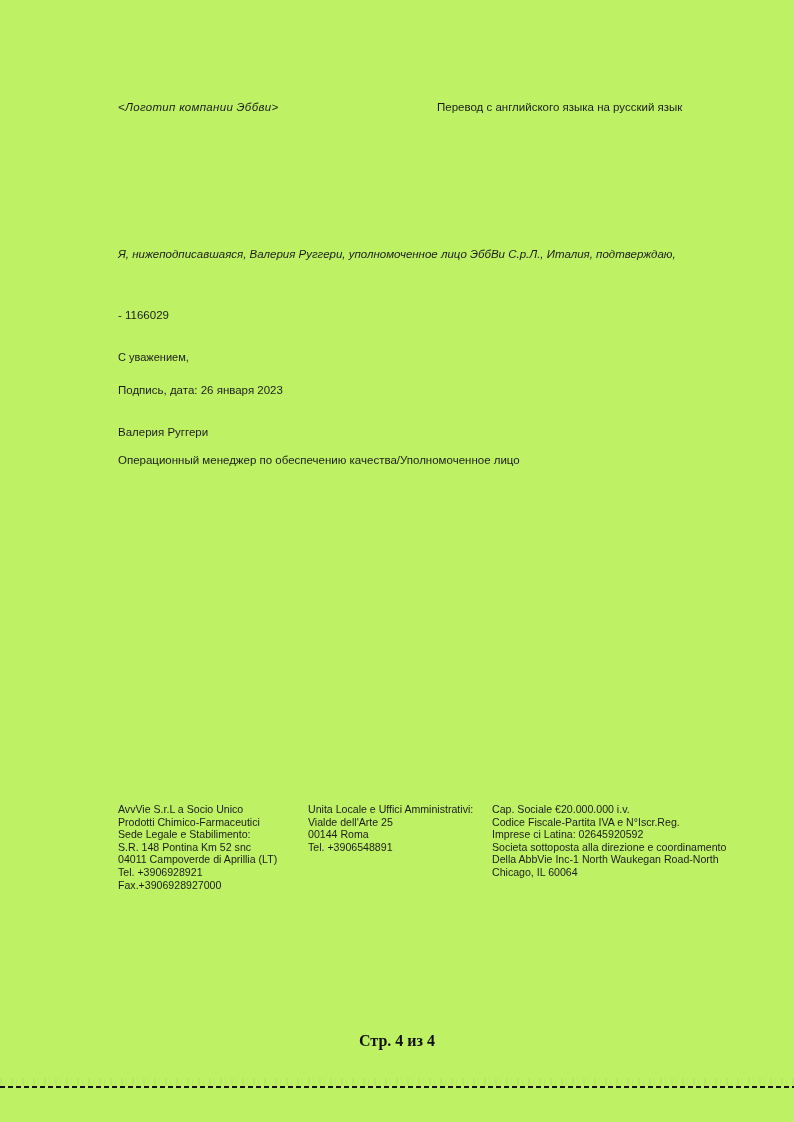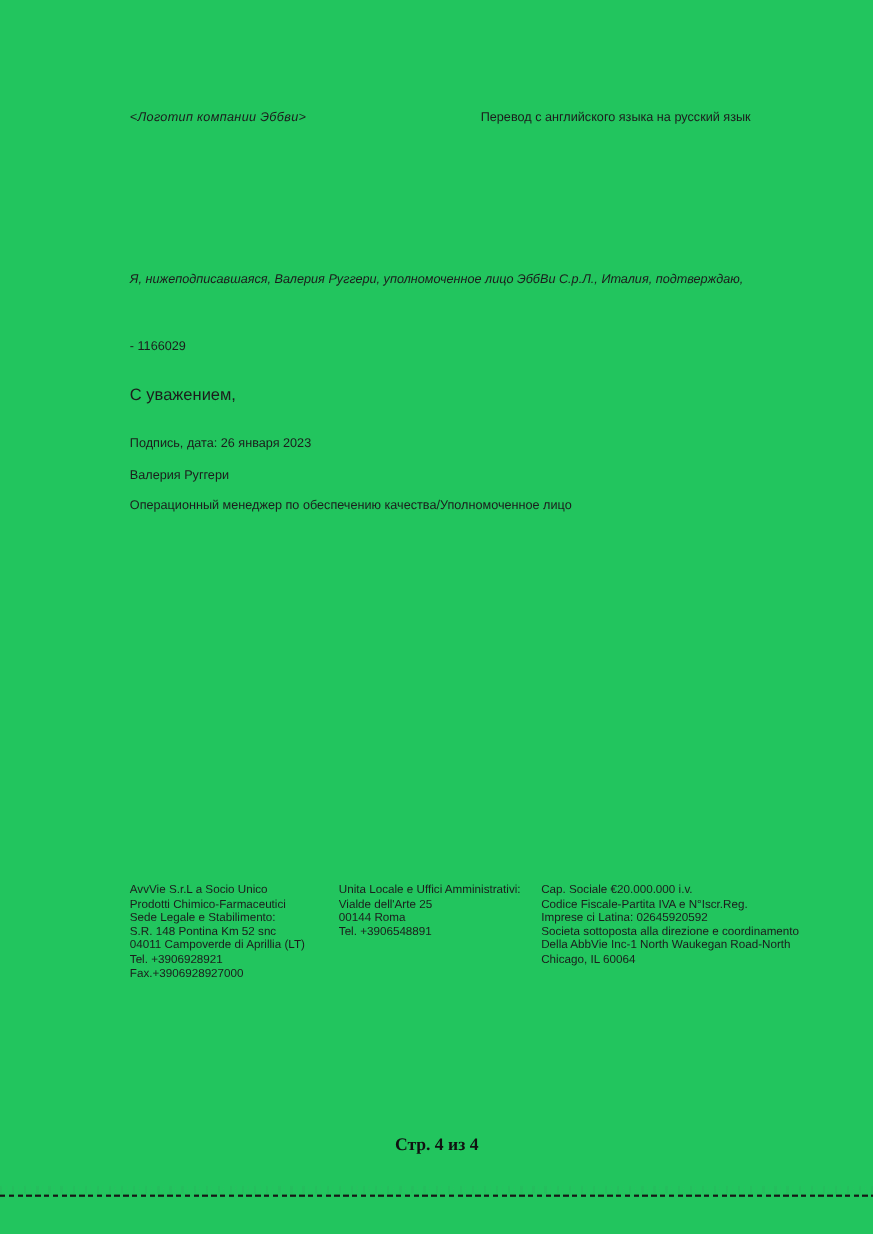--- a/index.html
+++ b/index.html
@@ -4,21 +4,21 @@
 <style>
   html, body {
     margin: 0;
     padding: 0;
     background: #ffffff;
   }
   .page {
     position: relative;
     width: 794px;
     height: 1122px;
-    background: #22c55e;
+    background: #bef264;
     font-family: "Liberation Sans", sans-serif;
     color: #1c1c1c;
     overflow: hidden;
   }
   .abs { position: absolute; }
 
   .header-left {
     top: 101px; left: 118px;
     font-size: 11.5px;
     font-style: italic;
@@ -34,22 +34,22 @@
     font-size: 11.8px;
     font-weight: bold;
   }
   .paragraph {
     top: 247px; left: 118px; width: 600px;
     font-size: 11.5px;
     line-height: 15.6px;
   }
   .paragraph .pline { white-space: pre; font-style: italic; }
   .batch-line   { top: 309px; left: 118px; font-size: 11.5px; }
-  .closing      { top: 351px; left: 118px; font-size: 15px; }
-  .sig-date     { top: 397px; left: 118px; font-size: 11.5px; }
+  .closing      { top: 351px; left: 118px; font-size: 11px; }
+  .sig-date     { top: 384px; left: 118px; font-size: 11.5px; }
   .signer-name  { top: 426px; left: 118px; font-size: 11.5px; }
   .signer-title { top: 454px; left: 118px; font-size: 11.5px; }
 
   .footer-col {
     top: 803px;
     font-size: 10.6px;
     line-height: 12.6px;
   }
   .footer-col.c1 { left: 118px; width: 185px; }
   .footer-col.c2 { left: 308px; width: 180px; }

